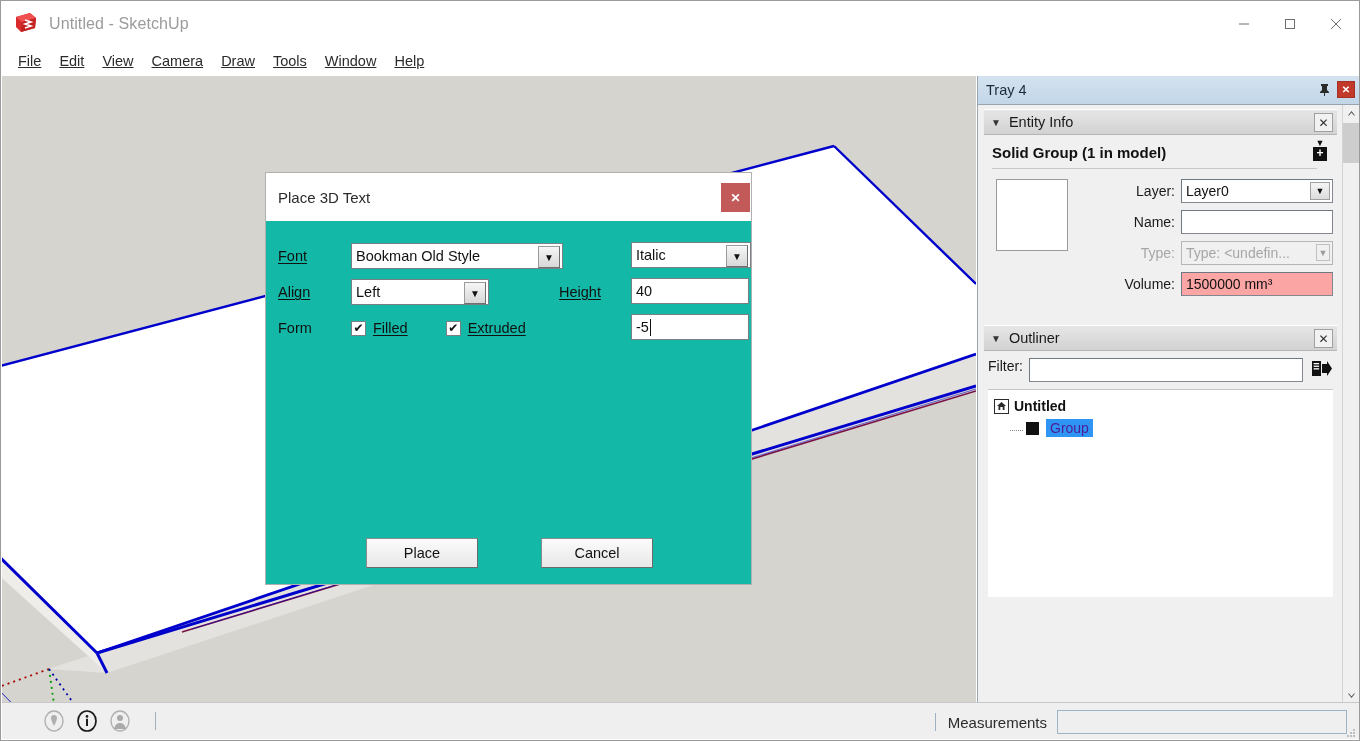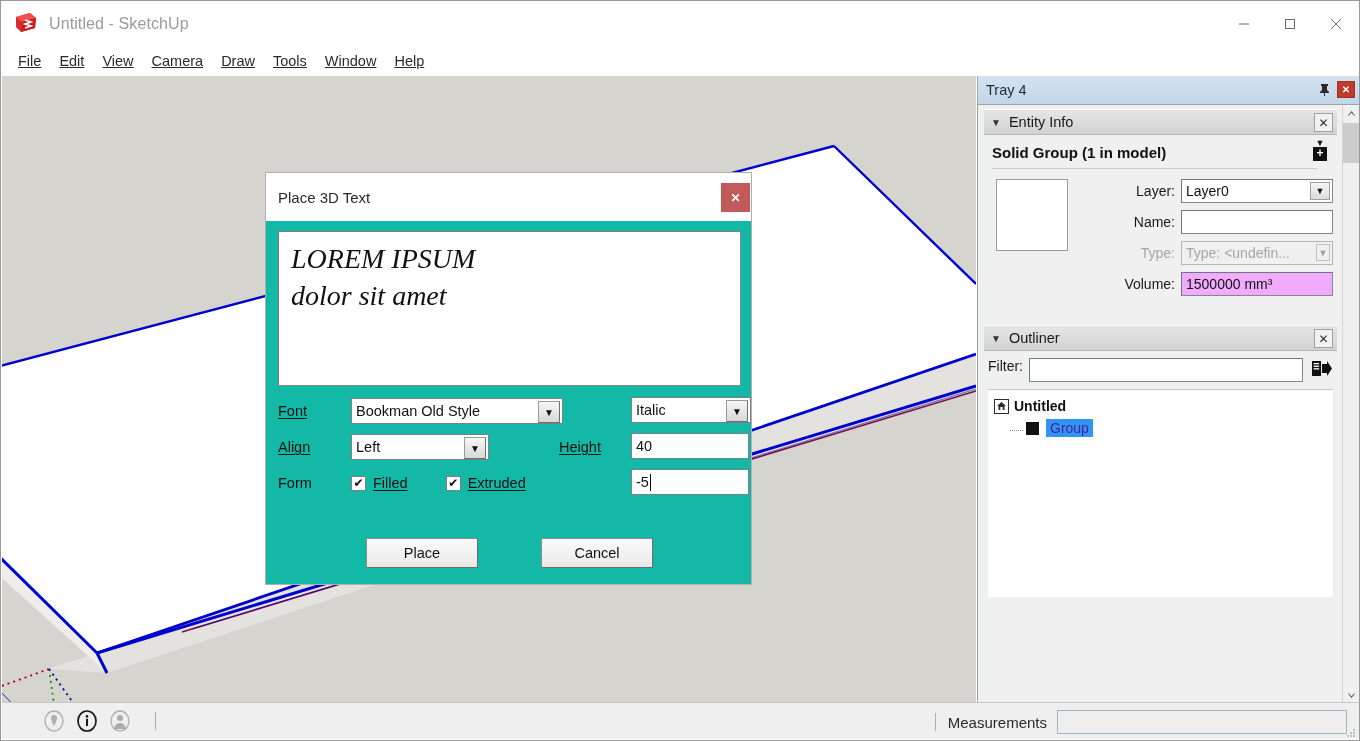--- a/index.html
+++ b/index.html
@@ -201,21 +201,21 @@
     border: 1px solid #828790;
     border-top-color: #6f7780;
     border-left-color: #6f7780;
     font-size: 14px; color: #111;
     padding: 1px 4px;
     display: flex; align-items: center;
     position: relative;
   }
   .ei-input.combo { padding-right: 26px; }
   .ei-input.dim { color: #a6a6a6; background: #f0f0f0; border-color: #b5b5b5; }
-  .ei-input.readonly { background: #f0abfc; }
+  .ei-input.readonly { background: #fca5a5; }
   .combo-arrow {
     position: absolute; right: 2px; top: 2px;
     width: 20px; height: 18px;
     background: linear-gradient(to bottom,#f5f5f5,#dcdcdc);
     border: 1px solid #a0a0a0;
     display: flex; align-items: center; justify-content: center;
     font-size: 9px; color: #111;
   }
   .combo-arrow.small {
     width: 14px; height: 17px;
@@ -636,22 +636,20 @@
     </div>
   </div>
 
   <div class="dialog">
     <div class="dlg-titlebar">
       <span class="dlg-title">Place 3D Text</span>
       <span class="dlg-close">✕</span>
     </div>
 
     <div class="dlg-body">
-      <div class="dlg-textarea">LOREM IPSUM
-dolor sit amet</div>
 
       <div class="dlg-form">
 
         <div class="frow">
           <span class="flabel" style="text-decoration:underline; text-underline-offset:2px;">Font</span>
           <span class="fctl font-combo">
             <span>Bookman Old Style</span>
             <span class="arrowbtn">▼</span>
           </span>
           <span class="fctl style-combo">

